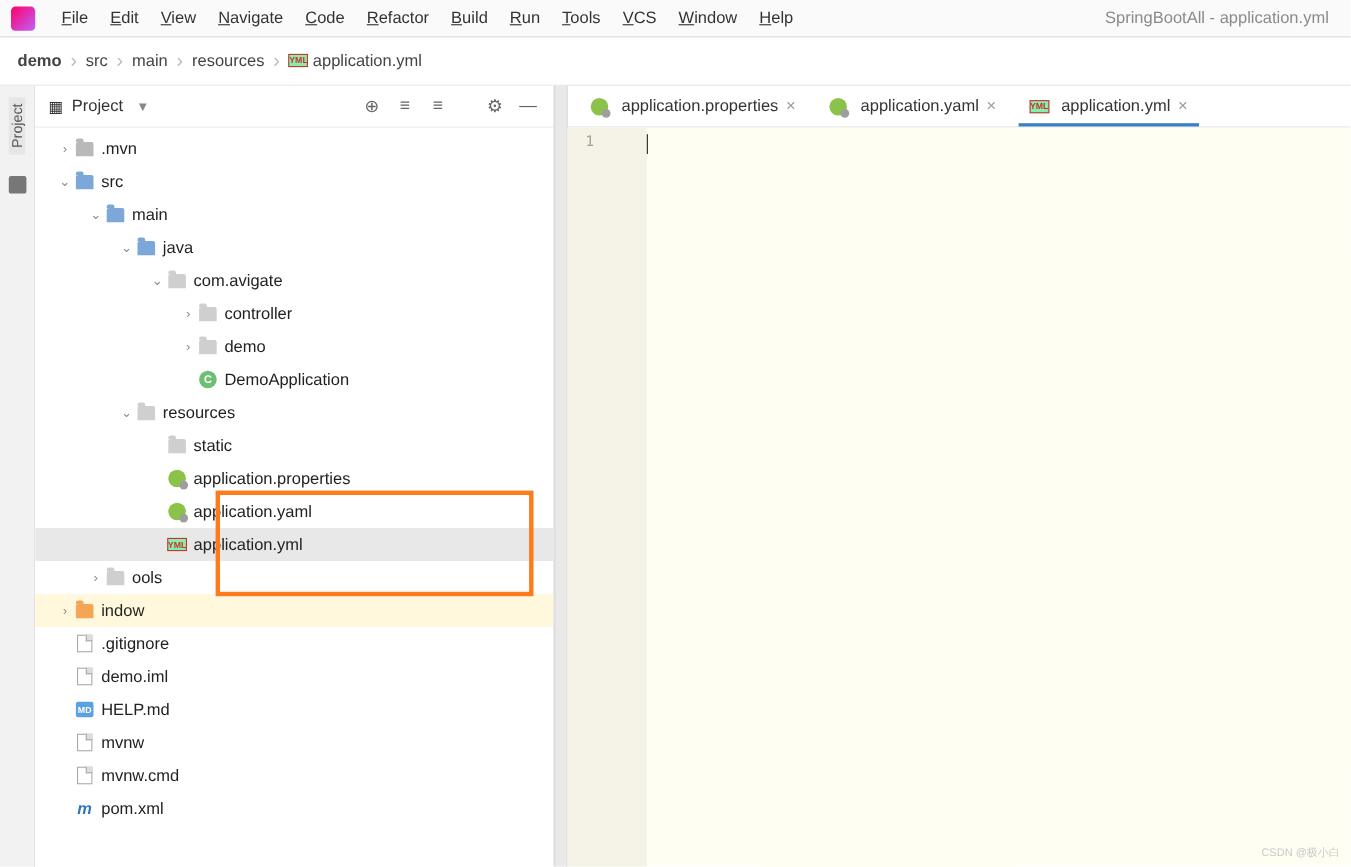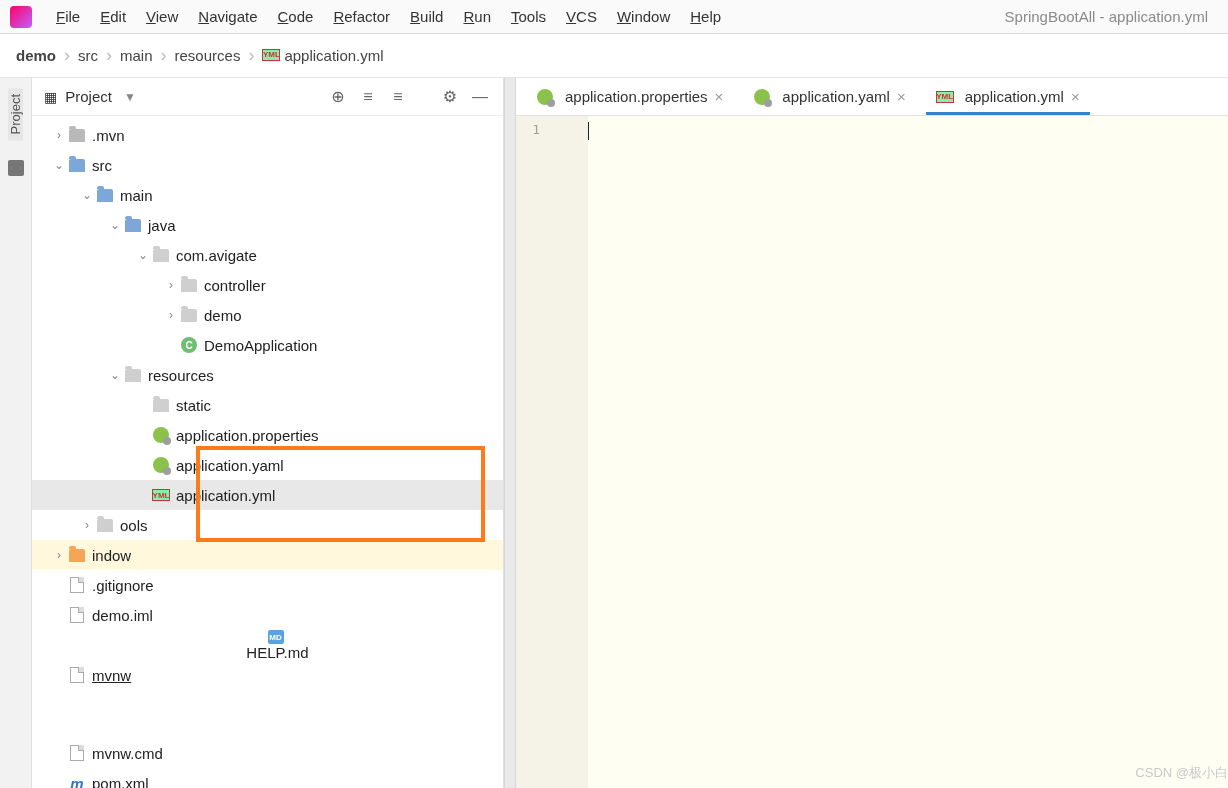--- a/index.html
+++ b/index.html
@@ -48,21 +48,21 @@
 .tabs { height: 38px; display: flex; align-items: end; border-bottom: 1px solid #e1e1e1; padding-left: 10px; gap: 10px; }
 .tab { height: 34px; display: flex; align-items: center; padding: 0 10px; font-size: 15px; color: #333; gap: 7px; cursor: pointer; border-bottom: 3px solid transparent; }
 .tab.active { border-bottom-color: #3b7fc4; }
 .tab .close { color: #999; font-size: 15px; }
 .editor-body { flex: 1; display: flex; background: #fffef3; }
 .gutter { width: 72px; background: #f5f3e8; color: #a7a28e; font-size: 13px; padding-top: 6px; text-align: right; padding-right: 48px; font-family: Consolas, monospace; }
 .code { flex: 1; padding-top: 6px; font-family: Consolas, monospace; font-size: 14px; }
 .cursor { display: inline-block; width: 1px; height: 18px; background: #222; vertical-align: -3px; }
 .ann-splitter { width: 12px; background: #e9e9e9; border-left: 1px solid #d7d7d7; border-right: 1px solid #d7d7d7; }
 .annotation { position: absolute; left: -34px; top: 370px; color: #ff7a1a; font-size: 20px; line-height: 1.6; pointer-events: none; }
-.watermark { position: absolute; right: 0; bottom: 6px; color: #c9c9c9; font-size: 13px; }
+.watermark { position: absolute; right: 10px; bottom: 6px; color: #c9c9c9; font-size: 10px; }
 </style>
 </head>
 <body>
 
 <div class="menubar">
   <div class="app-logo"></div>
   <div id="menu-slot" style="display: flex;">
       <span class="menu-item"><span class="u">F</span>ile</span>
       <span class="menu-item"><span class="u">E</span>dit</span>
       <span class="menu-item"><span class="u">V</span>iew</span>
@@ -227,35 +227,35 @@
           </span>
           <span>.gitignore</span>
         </div>
         <div class="node" style="padding-left: 20px;">
           <span class="arrow"></span>
           <span class="icon-slot">
             <span class="file-sq"></span>
           </span>
           <span>demo.iml</span>
         </div>
-        <div class="node" style="padding-left: 20px; flex-direction: column;">
+        <div class="node" style="padding-left: 20px;">
           <span class="arrow"></span>
           <span class="icon-slot">
             <span class="file-md">MD</span>
           </span>
           <span>HELP.md</span>
         </div>
-        <div class="node" style="padding-left: 20px; text-decoration: underline;">
+        <div class="node" style="padding-left: 20px;">
           <span class="arrow"></span>
           <span class="icon-slot">
             <span class="file-sq"></span>
           </span>
           <span>mvnw</span>
         </div>
-        <div class="node" style="padding-left: 20px; margin-top: 48px;">
+        <div class="node" style="padding-left: 20px;">
           <span class="arrow"></span>
           <span class="icon-slot">
             <span class="file-sq"></span>
           </span>
           <span>mvnw.cmd</span>
         </div>
         <div class="node" style="padding-left: 20px;">
           <span class="arrow"></span>
           <span class="icon-slot">
             <span class="file-m">m</span>

